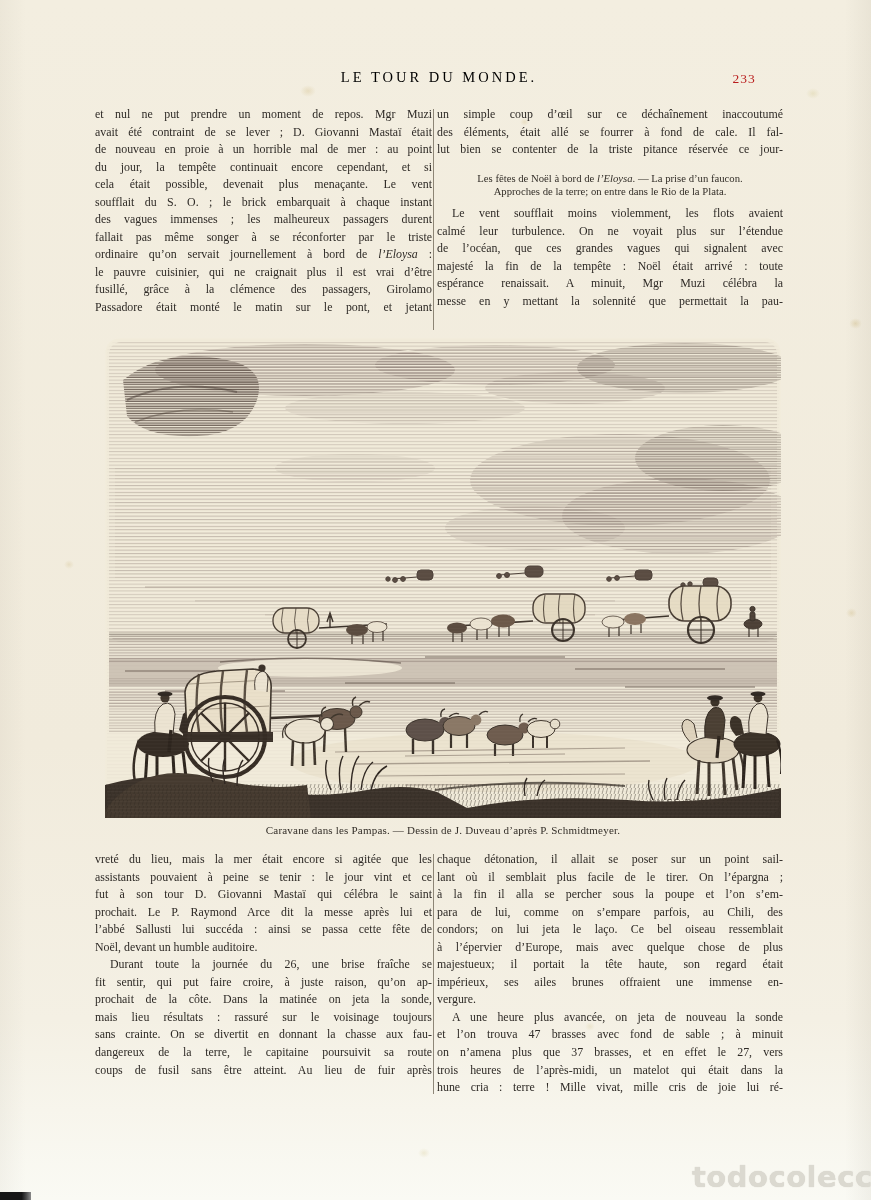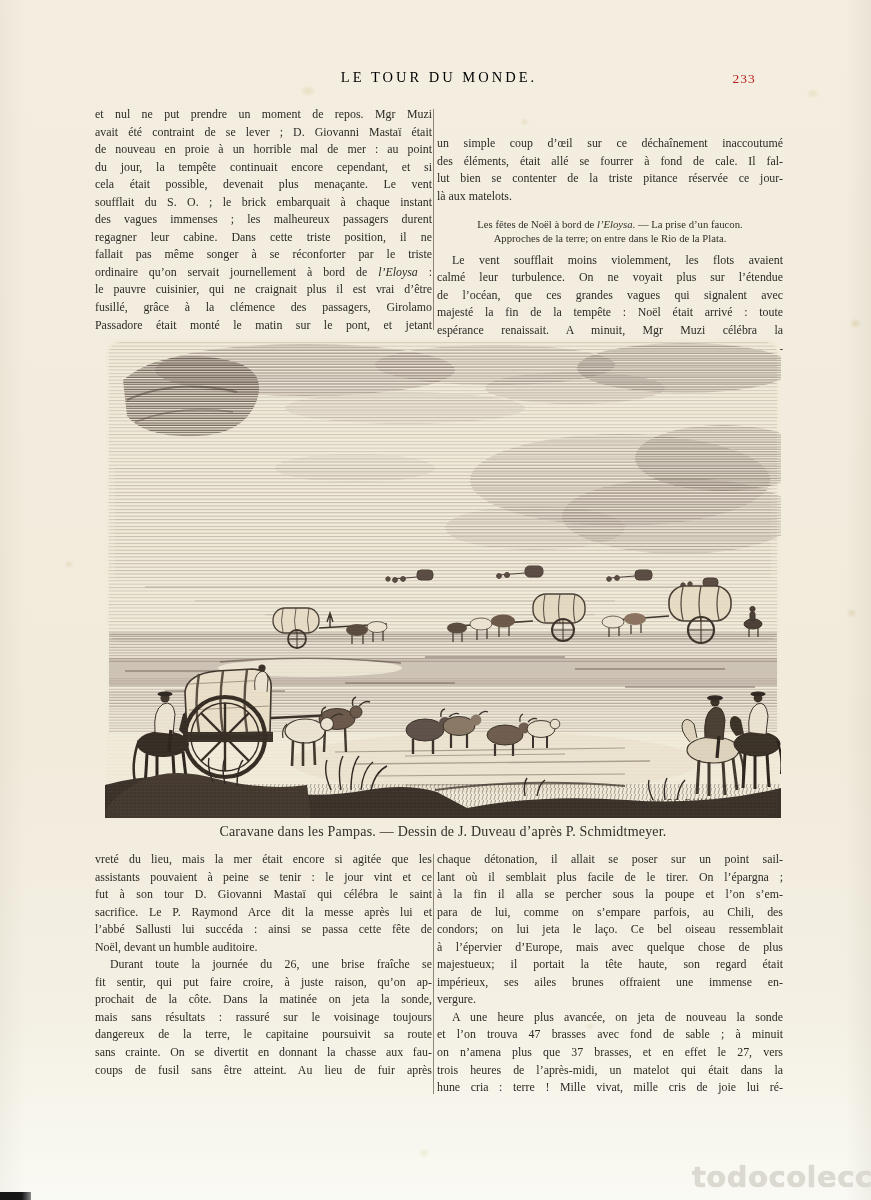--- a/index.html
+++ b/index.html
@@ -24,21 +24,21 @@
   .tl.end{text-align-last:left;}
   .tl.ind{text-indent:15px;}
   .parabreak{height:9px;}
   .subhead{font-size:10.7px;line-height:13.8px;margin:4px 0 6px 0;color:#332e28;}
   .subhead .tl{text-align:right;text-align-last:center;height:13.8px;}
   .rule-v{position:absolute;width:1px;background:#49402f;opacity:.6;}
   
   .engraving{position:absolute;left:105px;top:338px;width:676px;height:480px;}
   .engraving svg{display:block;width:100%;height:100%;}
   .caption{position:absolute;left:105px;top:824px;width:676px;text-align:center;
-    font-size:14px;color:#332e28;letter-spacing:.2px;}
+    font-size:11px;color:#332e28;letter-spacing:.2px;}
   
   .watermark{position:absolute;left:692px;top:1160px;font-family:"DejaVu Sans",sans-serif;
     font-weight:bold;font-size:29px;letter-spacing:.5px;color:#dbd9d0;
     text-shadow:0 0 1px #ccc9c0;}
   .corner-strip{position:absolute;left:0;top:1192px;width:31px;height:8px;
     background:linear-gradient(90deg,#161616 0 70%,#4a4a4a 85%,#8a8a8a);}
 </style>
 </head>
 <body>
 
@@ -60,36 +60,34 @@
   <div class="page-number">233</div>
 
   <div class="textcol" style="left:95px;top:106px;width:337px;">
       <div class="tl">et nul ne put prendre un moment de repos. Mgr Muzi</div>
       <div class="tl">avait été contraint de se lever ; D. Giovanni Mastaï était</div>
       <div class="tl">de nouveau en proie à un horrible mal de mer : au point</div>
       <div class="tl">du jour, la tempête continuait encore cependant, et si</div>
       <div class="tl">cela était possible, devenait plus menaçante. Le vent</div>
       <div class="tl">soufflait du S. O. ; le brick embarquait à chaque instant</div>
       <div class="tl">des vagues immenses ; les malheureux passagers durent</div>
-      <div class="tl">regagner leur cabine. Dans cette triste position, il ne</div>
       <div class="tl">fallait pas même songer à se réconforter par le triste</div>
       <div class="tl">ordinaire qu’on servait journellement à bord de <i>l’Eloysa</i> :</div>
       <div class="tl">le pauvre cuisinier, qui ne craignait plus il est vrai d’être</div>
       <div class="tl">fusillé, grâce à la clémence des passagers, Girolamo</div>
       <div class="tl">Passadore était monté le matin sur le pont, et jetant</div>
     </div>
 
   <div class="rule-v" style="left:433px;top:109px;height:221px;"></div>
 
-  <div class="textcol" style="left:437px;top:106px;width:346px;margin-top:29px;">
+  <div class="textcol" style="left:437px;top:106px;width:346px;">
     <div>
         <div class="tl">un simple coup d’œil sur ce déchaînement inaccoutumé</div>
         <div class="tl">des éléments, était allé se fourrer à fond de cale. Il fal-</div>
         <div class="tl">lut bien se contenter de la triste pitance réservée ce jour-</div>
-        <div class="tl end">là aux matelots.</div>
       </div>
     <div class="parabreak"></div>
     <div class="subhead">
         <div class="tl">Les fêtes de Noël à bord de <i>l’Eloysa</i>. — La prise d’un faucon.</div>
         <div class="tl">Approches de la terre; on entre dans le Rio de la Plata.</div>
       </div>
     <div>
         <div class="tl ind">Le vent soufflait moins violemment, les flots avaient</div>
         <div class="tl">calmé leur turbulence. On ne voyait plus sur l’étendue</div>
         <div class="tl">de l’océan, que ces grandes vagues qui signalent avec</div>
@@ -353,29 +351,29 @@
       <text x="544" y="468" font-size="9" letter-spacing="1.2" fill="#40372e" font-family="DejaVu Sans, sans-serif" transform="rotate(-1 544 468)">JULES DUVAUX</text>
     </svg>
   </div>
 
   <div class="caption">Caravane dans les Pampas. — Dessin de J. Duveau d’après P. Schmidtmeyer.</div>
 
   <div class="textcol" style="left:95px;top:851px;width:337px;">
       <div class="tl">vreté du lieu, mais la mer était encore si agitée que les</div>
       <div class="tl">assistants pouvaient à peine se tenir : le jour vint et ce</div>
       <div class="tl">fut à son tour D. Giovanni Mastaï qui célébra le saint</div>
-      <div class="tl">sacrifice. Le P. Raymond Arce dit la messe après lui et</div>
+      <div class="tl">prochait. Le P. Raymond Arce dit la messe après lui et</div>
       <div class="tl">l’abbé Sallusti lui succéda : ainsi se passa cette fête de</div>
       <div class="tl end">Noël, devant un humble auditoire.</div>
       <div class="tl ind">Durant toute la journée du 26, une brise fraîche se</div>
       <div class="tl">fit sentir, qui put faire croire, à juste raison, qu’on ap-</div>
       <div class="tl">prochait de la côte. Dans la matinée on jeta la sonde,</div>
-      <div class="tl">mais sans résultats : rassuré sur le voisinage toujours</div>
+      <div class="tl">mais lieu résultats : rassuré sur le voisinage toujours</div>
+      <div class="tl">sans crainte. On se divertit en donnant la chasse aux fau-</div>
       <div class="tl">dangereux de la terre, le capitaine poursuivit sa route</div>
-      <div class="tl">sans crainte. On se divertit en donnant la chasse aux fau-</div>
       <div class="tl">coups de fusil sans être atteint. Au lieu de fuir après</div>
     </div>
 
   <div class="rule-v" style="left:433px;top:854px;height:240px;"></div>
 
   <div class="textcol" style="left:437px;top:851px;width:346px;">
       <div class="tl">chaque détonation, il allait se poser sur un point sail-</div>
       <div class="tl">lant où il semblait plus facile de le tirer. On l’épargna ;</div>
       <div class="tl">à la fin il alla se percher sous la poupe et l’on s’em-</div>
       <div class="tl">para de lui, comme on s’empare parfois, au Chili, des</div>

